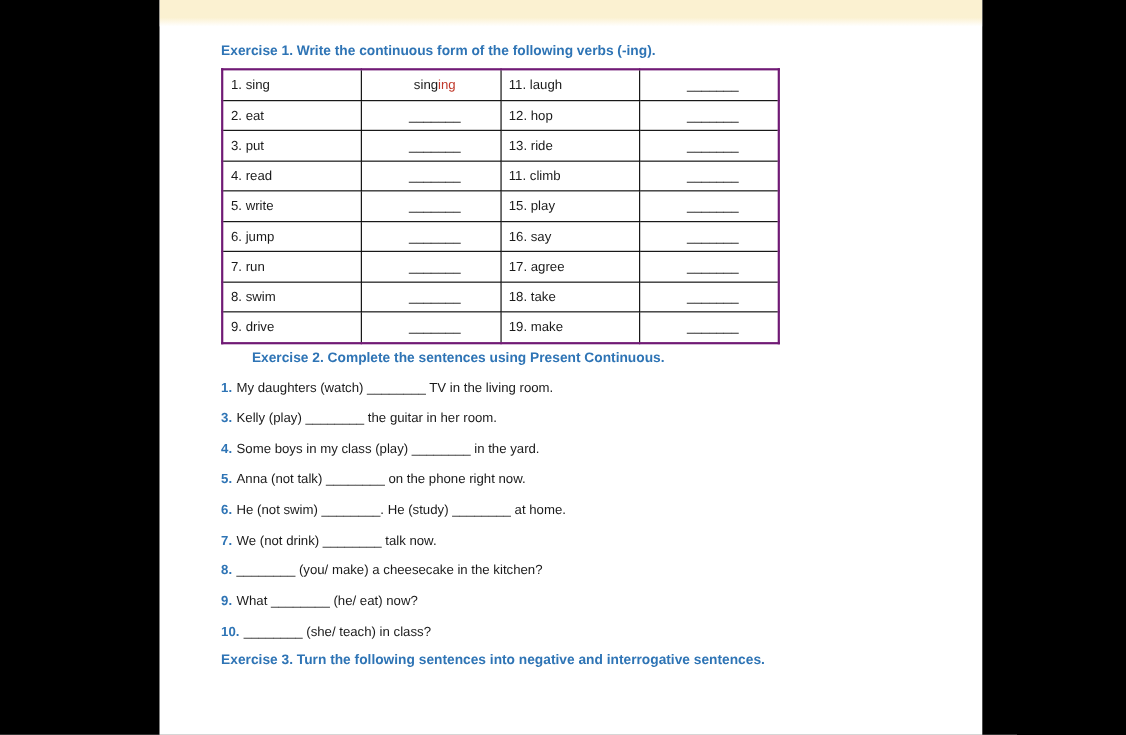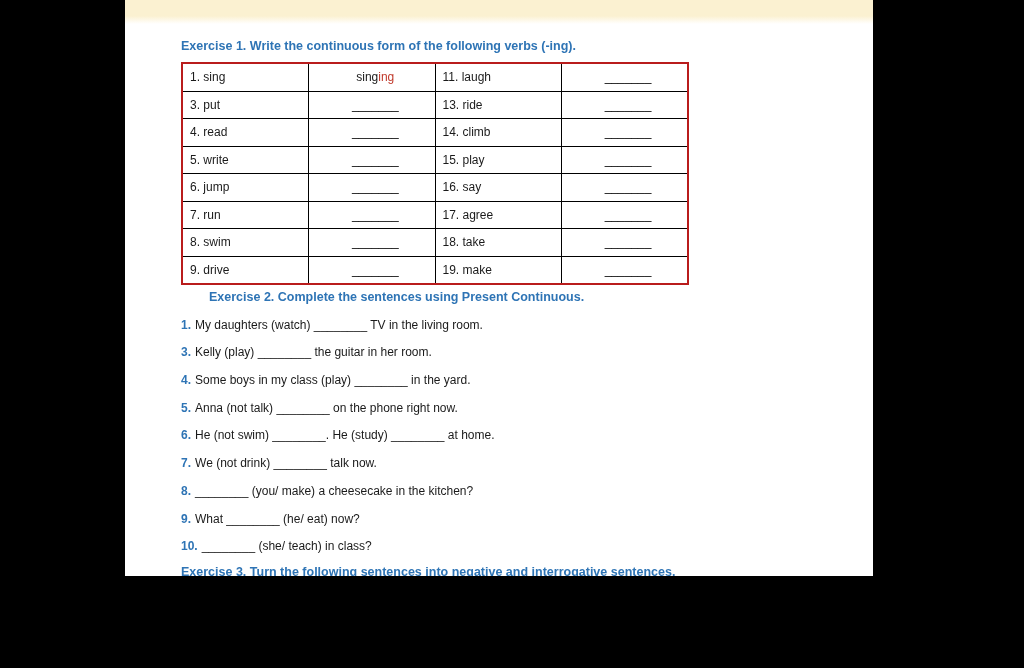--- a/index.html
+++ b/index.html
@@ -1,37 +1,37 @@
 <!DOCTYPE html>
 <html><head>
 <meta charset="utf-8">
 <style>
   html,body{margin:0;padding:0;}
   body{
     width:1024px;height:668px;background:#000;position:relative;overflow:hidden;
     font-family:"Liberation Sans",sans-serif;color:#1a1a1a;
   }
   .page{
-    position:absolute;left:125px;top:0;width:748px;height:576px;
+    position:absolute;left:145px;top:0;width:748px;height:668px;
     background:#fff;overflow:hidden;
   }
   .banner{
     height:24px;
     background:linear-gradient(180deg,#fbf1d1 0px,#fbf1d1 16px,#ffffff 24px);
   }
   .doc{padding:16px 40px 0 56px;}
   .ex-title{
     color:#2e74b5;font-weight:bold;font-size:12.5px;line-height:13px;margin:0;
   }
   .ex1-title{margin-bottom:9px;}
   .ex2-title{margin-top:6px;padding-left:28px;}
   .ex3-title{margin-top:13px;}
   table.verbs{
     width:508px;border-collapse:collapse;table-layout:fixed;
-    border:2px solid #b91c1c;
+    border:2px solid #701a75;
   }
   table.verbs td{
     border:1px solid #000;height:26.5px;font-size:12px;
     padding:0 0 0 7px;vertical-align:middle;overflow:hidden;
   }
   td.ans{text-align:center;padding:0;margin-top:16px;}
   .blank{color:#000000;letter-spacing:0;}
   .red{color:#c0392b;}
   .sentence{
     font-size:12px;line-height:14px;margin:13.7px 0 0 0;white-space:nowrap;
@@ -49,29 +49,35 @@
 
     <table class="verbs">
       <tbody>
         <tr>
           <td>1. sing</td>
           <td class="ans"><span>sing</span><span class="red">ing</span></td>
           <td>11. laugh</td>
           <td class="ans blank">_______</td>
         </tr>
         <tr>
+          <td>2. eat</td>
+          <td class="ans blank">_______</td>
+          <td>12. hop</td>
+          <td class="ans blank">_______</td>
+        </tr>
+        <tr>
           <td>3. put</td>
           <td class="ans blank">_______</td>
           <td>13. ride</td>
           <td class="ans blank">_______</td>
         </tr>
         <tr>
           <td>4. read</td>
           <td class="ans blank">_______</td>
-          <td>14. climb</td>
+          <td>11. climb</td>
           <td class="ans blank">_______</td>
         </tr>
         <tr>
           <td>5. write</td>
           <td class="ans blank">_______</td>
           <td>15. play</td>
           <td class="ans blank">_______</td>
         </tr>
         <tr>
           <td>6. jump</td>

